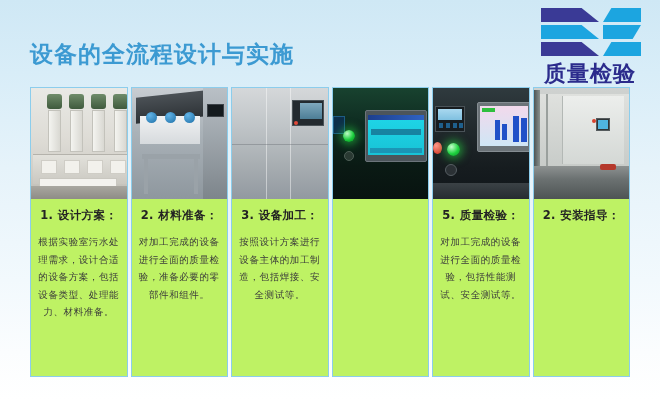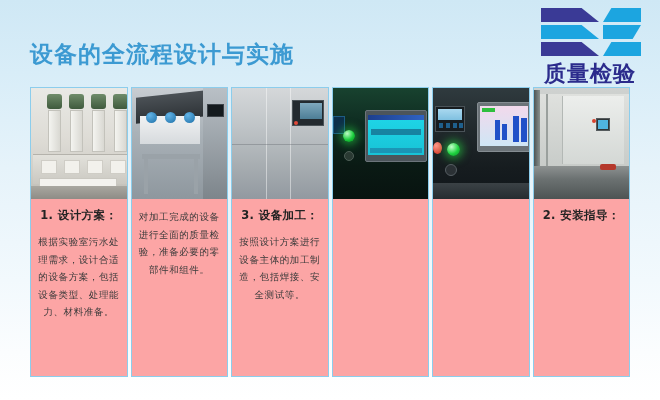--- a/index.html
+++ b/index.html
@@ -55,21 +55,21 @@
   }
 
   
   .cards {
     position:absolute; left:30px; top:87px;
     width:600px; height:290px;
     display:flex; gap:3px;
   }
   .card {
     flex:1 1 0;
-    background:#fca5a5;
+    background:#bef264;
     border:1px solid #8ccdec;
     display:flex; flex-direction:column;
     overflow:hidden;
   }
   .card-photo { width:100%; height:111px; position:relative; overflow:hidden; }
   .card-body { flex:1; padding:9px 6px 6px; display:flex; flex-direction:column; }
   .card-head {
     font-size:11.5px; font-weight:700; color:#232323;
     text-align:center; letter-spacing:0.4px;
     font-family:"DejaVu Sans","Liberation Sans",sans-serif;
@@ -249,20 +249,21 @@
           <div class="knob" style="left:33px"></div>
         <div class="knob" style="left:52px"></div>
         <div class="shelf"></div>
         <div class="leg" style="left:12px"></div>
           <div class="leg" style="left:62px"></div>
         <div class="rightbox"></div>
         <div class="scr"></div>
       </div>
     </div>
     <div class="card-body">
+      <div class="card-head">2. 材料准备：</div>
       <div class="card-text">对加工完成的设备进行全面的质量检验，准备必要的零部件和组件。</div>
     </div>
   </div>
 
   <div class="card">
     <div class="card-photo">
       <div class="ph p3">
         <div class="seam" style="left:34px"></div>
         <div class="seam" style="left:58px"></div>
         <div class="seam2" style="top:56px"></div>
@@ -307,20 +308,24 @@
         <div class="bar" style="left:62px;top:32px;width:5px;height:20px"></div>
         <div class="bar" style="left:69px;top:36px;width:5px;height:16px"></div>
         <div class="bar" style="left:80px;top:28px;width:6px;height:26px"></div>
         <div class="bar" style="left:88px;top:30px;width:6px;height:24px"></div>
         <div class="ledr"></div>
           <div class="ledg"></div>
           <div class="sel"></div>
         <div class="floor"></div>
       </div>
     </div>
+    <div class="card-body">
+      <div class="card-head">5. 质量检验：</div>
+      <div class="card-text">对加工完成的设备进行全面的质量检验，包括性能测试、安全测试等。</div>
+    </div>
   </div>
 
   <div class="card">
     <div class="card-photo">
       <div class="ph p6">
         <div class="wall"></div>
         <div class="door"></div>
         <div class="edge"></div>
         <div class="edge2"></div>
         <div class="hmi"></div>

